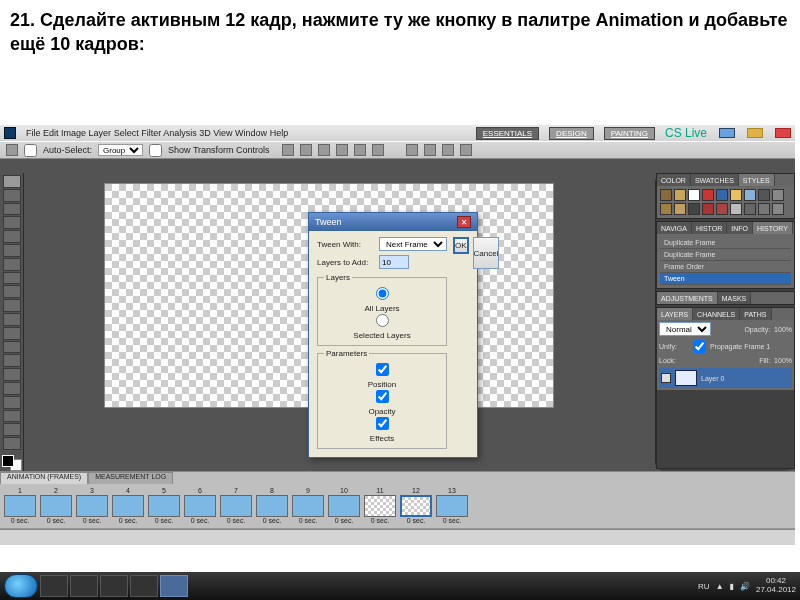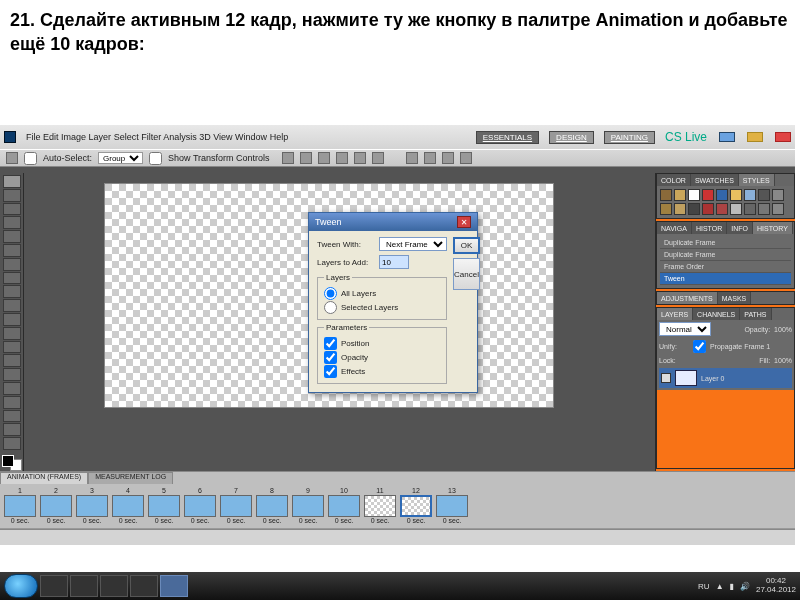--- a/index.html
+++ b/index.html
@@ -1,19 +1,19 @@
 <!DOCTYPE html>
 <html><head>
 <meta charset="utf-8">
 <style>
   * { box-sizing: border-box; margin: 0; padding: 0; font-family: Tahoma, Arial, sans-serif; }
   body { background: #fff; width: 800px; height: 600px; overflow: hidden; }
   .instruction { padding: 8px 10px; font-size: 18px; font-weight: bold; line-height: 1.35; }
   .ps-window { position: absolute; left: 0; top: 125px; width: 795px; height: 420px; background: #535353; font-size: 9px; color: #eee; }
-  .ps-menubar { height: 16px; background: linear-gradient(#e8e8e8,#d4d4d4); display: flex; align-items: center; padding: 12px 4px; color: #222; gap: 10px; }
+  .ps-menubar { height: 16px; background: linear-gradient(#e8e8e8,#d4d4d4); display: flex; align-items: center; padding: 4px 4px; color: #222; gap: 10px; }
   .ps-menubar .menu-item { cursor: default; }
   .ps-menubar .spacer { flex: 1; }
   .ps-menubar .pill { background:#666; color:#fff; padding:1px 6px; border:1px solid #444; font-size:8px;text-decoration:underline; }
   .ps-menubar .cslive { color:#0a8; font-size:12px; }
   .ps-menubar .winbtn { width:16px;height:10px;background:#e04343;border:1px solid #a22; margin-left:2px; }
   .ps-menubar .winbtn.y{background:#e0b143;border-color:#a82;}
   .ps-menubar .winbtn.b{background:#6aa2e0;border-color:#246;}
   .ps-options { height: 18px; background: linear-gradient(#d8d8d8,#c8c8c8); border-top:1px solid #fff; border-bottom:1px solid #888; display:flex; align-items:center; gap:6px; padding:0 6px; color:#222; }
   .ps-options .ico { width:12px;height:12px;background:#999;border:1px solid #666; }
   .ps-options select { font-size:8px; height:12px; background:#fff; border:1px solid #999; }
@@ -23,21 +23,21 @@
   .tool { width:18px; height:14px; background:#6a6a6a; border:1px solid #3a3a3a; }
   .tool.sel { background:#9a9a9a; }
   .fgbg { width:20px;height:18px; position:relative; margin-top:4px; }
   .fgbg .fg{position:absolute;left:0;top:0;width:12px;height:12px;background:#000;border:1px solid #fff;}
   .fgbg .bg{position:absolute;right:0;bottom:0;width:12px;height:12px;background:#fff;border:1px solid #888;}
   .ps-canvas-wrap { flex:1; background:#535353; position:relative; }
   .canvas { position:absolute; left:80px; top:10px; width:450px; height:225px; background:repeating-conic-gradient(#fff 0 25%, #ccc 0 50%) 0 0/14px 14px; border:1px solid #888; }
   .scroll-h { position:absolute; left:24px; right:140px; bottom:0; height:12px; background:#c8c8c8; border:1px solid #888; display:flex; align-items:center; }
   .scroll-h .thumb { width:20px;height:8px;background:#888;margin-left:60px;border:1px solid #555; }
   .scroll-h .zoom { font-size:8px;color:#222;margin-left:4px; }
-  .ps-right { width:140px; background:#f97316; border-left:1px solid #2a2a2a; display:flex; flex-direction:column; }
+  .ps-right { width:140px; background:#404040; border-left:1px solid #2a2a2a; display:flex; flex-direction:column;border-radius:9px; }
   .panel { border:1px solid #2a2a2a; margin-bottom:2px; }
   .panel-tabs { height:12px; background:#666; display:flex; font-size:7px; }
   .ptab { padding:0 4px; border-right:1px solid #444; background:#555; display:flex;align-items:center; }
   .ptab.act { background:#777; }
   .panel-body { background:#6a6a6a; padding:3px; }
   .swatch-grid { display:grid; grid-template-columns:repeat(9,12px); gap:2px; }
   .sw { width:12px;height:12px;border:1px solid #333; }
   .hist-list { font-size:7px; color:#ddd; }
   .hist-item { padding:2px 4px; border-bottom:1px solid #555; background:#6a6a6a; }
   .hist-item.sel { background:#2d6ab5; color:#fff; }
@@ -59,29 +59,29 @@
   .anim-controls { height:14px; background:#bfbfbf; border-top:1px solid #999; display:flex; align-items:center; gap:4px; padding:0 4px; }
   .ctl { width:12px;height:10px;background:#d4d4d4;border:1px solid #777; }
 
   .status { position:absolute; left:0; right:0; bottom:0; height:16px; background:#d4d4d4; border-top:1px solid #888; }
 
   .dialog { position:absolute; left:308px; top:212px; width:170px; background:#ece9d8; border:1px solid #3a66a0; box-shadow:2px 2px 6px rgba(0,0,0,.4); font-size:9px; color:#222; }
   .dlg-title { height:18px; background:linear-gradient(#6a93d4,#3a66a0); color:#fff; display:flex; align-items:center; padding:0 6px; font-size:9px; justify-content:space-between; }
   .dlg-close { width:14px;height:12px;background:#d04040;border:1px solid #802020;color:#fff;display:flex;align-items:center;justify-content:center;font-size:8px; }
   .dlg-body { padding:6px 8px 8px 8px; display:flex; gap:6px; }
   .dlg-fields { flex:1; }
-  .dlg-btns { width:46px; display:flex; flex-direction:column; gap:4px; }
+  .dlg-btns { width:46px; display:flex; gap:4px; }
   .btn { height:32px; background:linear-gradient(#f4f4f4,#d8d8d8); border:1px solid #7a9ac8; font-size:8px; display:flex;align-items:center;justify-content:center; }
   .btn.primary { border:2px solid #2d6ab5; height:17px; }
   .row { display:flex; align-items:center; gap:4px; margin-bottom:4px; }
   .row label { text-align:left; font-size:8px; }
   select.dlg, input.dlg { font-size:8px; border:1px solid #7a9ac8; background:#fff; height:14px; padding:0 2px; }
   fieldset { border:1px solid #aaa; padding:4px 6px 4px 6px; margin-top:3px; font-size:8px; }
   legend { font-size:8px; padding:0 2px; }
-  .radio, .check { display:flex; align-items:center; gap:4px; margin:1px 0; font-size:8px; }
+  .radio, .check { display:flex; align-items:center; gap:4px; margin:1px 0; font-size:8px;flex-direction:column; }
   .radio input, .check input { margin:0; }
 
   .taskbar { position:absolute; left:0; bottom:0; width:800px; height:28px; background:linear-gradient(#3a3a3a,#111); display:flex; align-items:center; padding:0 4px; gap:2px; }
   .start { width:34px;height:24px;border-radius:12px;background:radial-gradient(circle at 40% 40%,#79d1ff,#0963b3);border:1px solid #053a66; }
   .tbtn { width:28px;height:22px;background:#333;border:1px solid #555; }
   .tbtn.act { background:#4a6a9a; border-color:#6a8aba; }
   .tray { margin-left:auto; display:flex; align-items:center; gap:6px; color:#ddd; font-size:8px; }
   .tray .time { text-align:center; line-height:1.1; }
 </style>
 </head>

